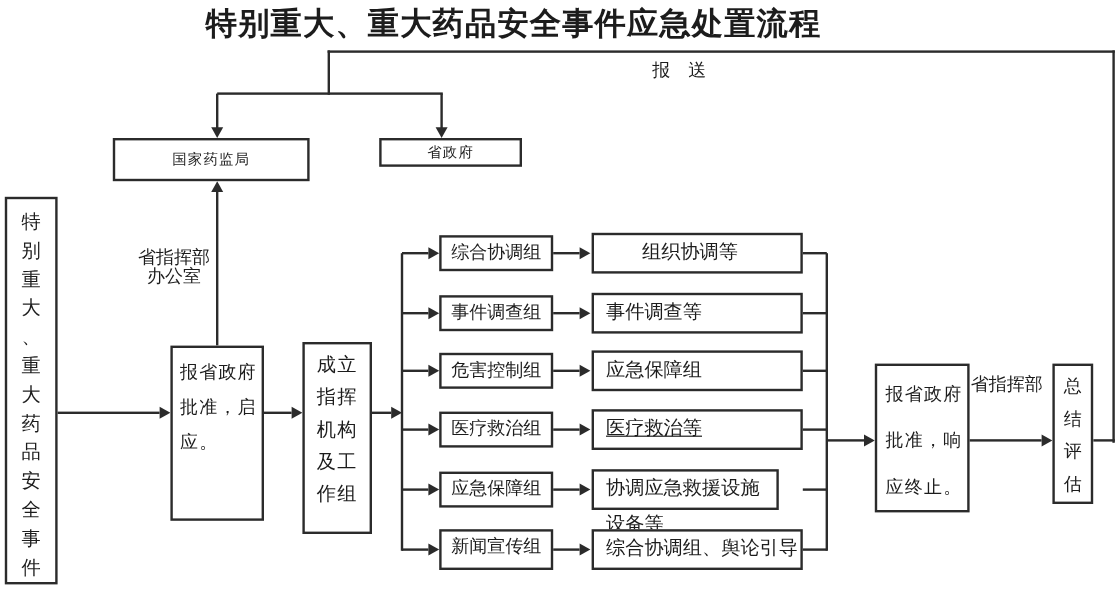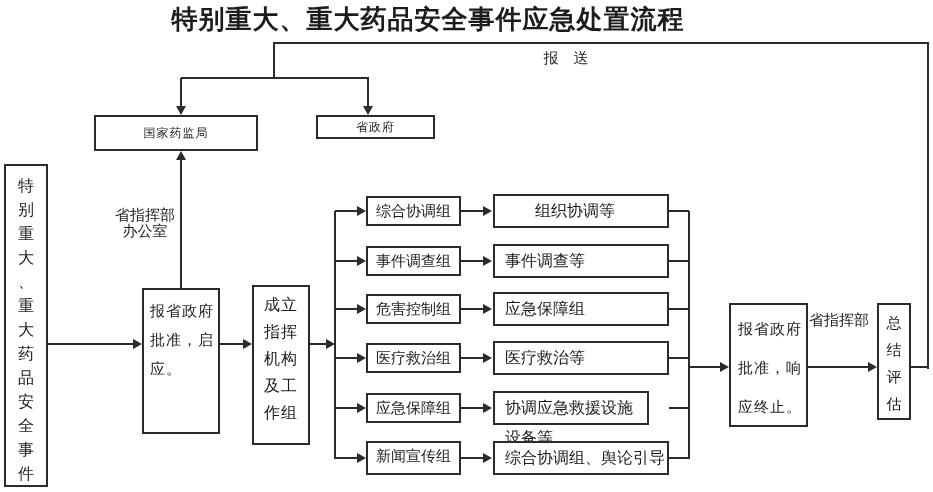--- a/index.html
+++ b/index.html
@@ -132,21 +132,21 @@
       <div class="box groupbox" style="left: 366px; top: 294px; width: 95px; height: 30px;">危害控制组</div>
       <div class="hl" style="left: 461px; top: 308px; width: 22px;"></div>
       <div class="ar" style="left: 483px; top: 304px;"></div>
       <div class="box taskbox" style="left: 493px; top: 292px; width: 176px; height: 34px;">应急保障组</div>
       <div class="hl" style="left: 669px; top: 308px; width: 20px;"></div>
       <div class="hl" style="left: 335px; top: 357px; width: 22px;"></div>
       <div class="ar" style="left: 357px; top: 353px;"></div>
       <div class="box groupbox" style="left: 366px; top: 343px; width: 95px; height: 30px;">医疗救治组</div>
       <div class="hl" style="left: 461px; top: 357px; width: 22px;"></div>
       <div class="ar" style="left: 483px; top: 353px;"></div>
-      <div class="box taskbox" style="left: 493px; top: 341px; width: 176px; height: 34px;">医疗救治等</div>
+      <div class="box taskbox" style="left: 493px; top: 341px; width: 176px; height: 34px; text-decoration: underline;">医疗救治等</div>
       <div class="hl" style="left: 669px; top: 357px; width: 20px;"></div>
       <div class="hl" style="left: 335px; top: 407px; width: 22px;"></div>
       <div class="ar" style="left: 357px; top: 403px;"></div>
       <div class="box groupbox" style="left: 366px; top: 393px; width: 95px; height: 30px;">应急保障组</div>
       <div class="hl" style="left: 461px; top: 407px; width: 22px;"></div>
       <div class="ar" style="left: 483px; top: 403px;"></div>
       <div class="box taskbox" style="left: 493px; top: 391px; width: 156px; height: 34px;">协调应急救援设施设备等</div>
       <div class="hl" style="left: 669px; top: 407px; width: 20px;"></div>
       <div class="hl" style="left: 335px; top: 457px; width: 22px;"></div>
       <div class="ar" style="left: 357px; top: 453px;"></div>

